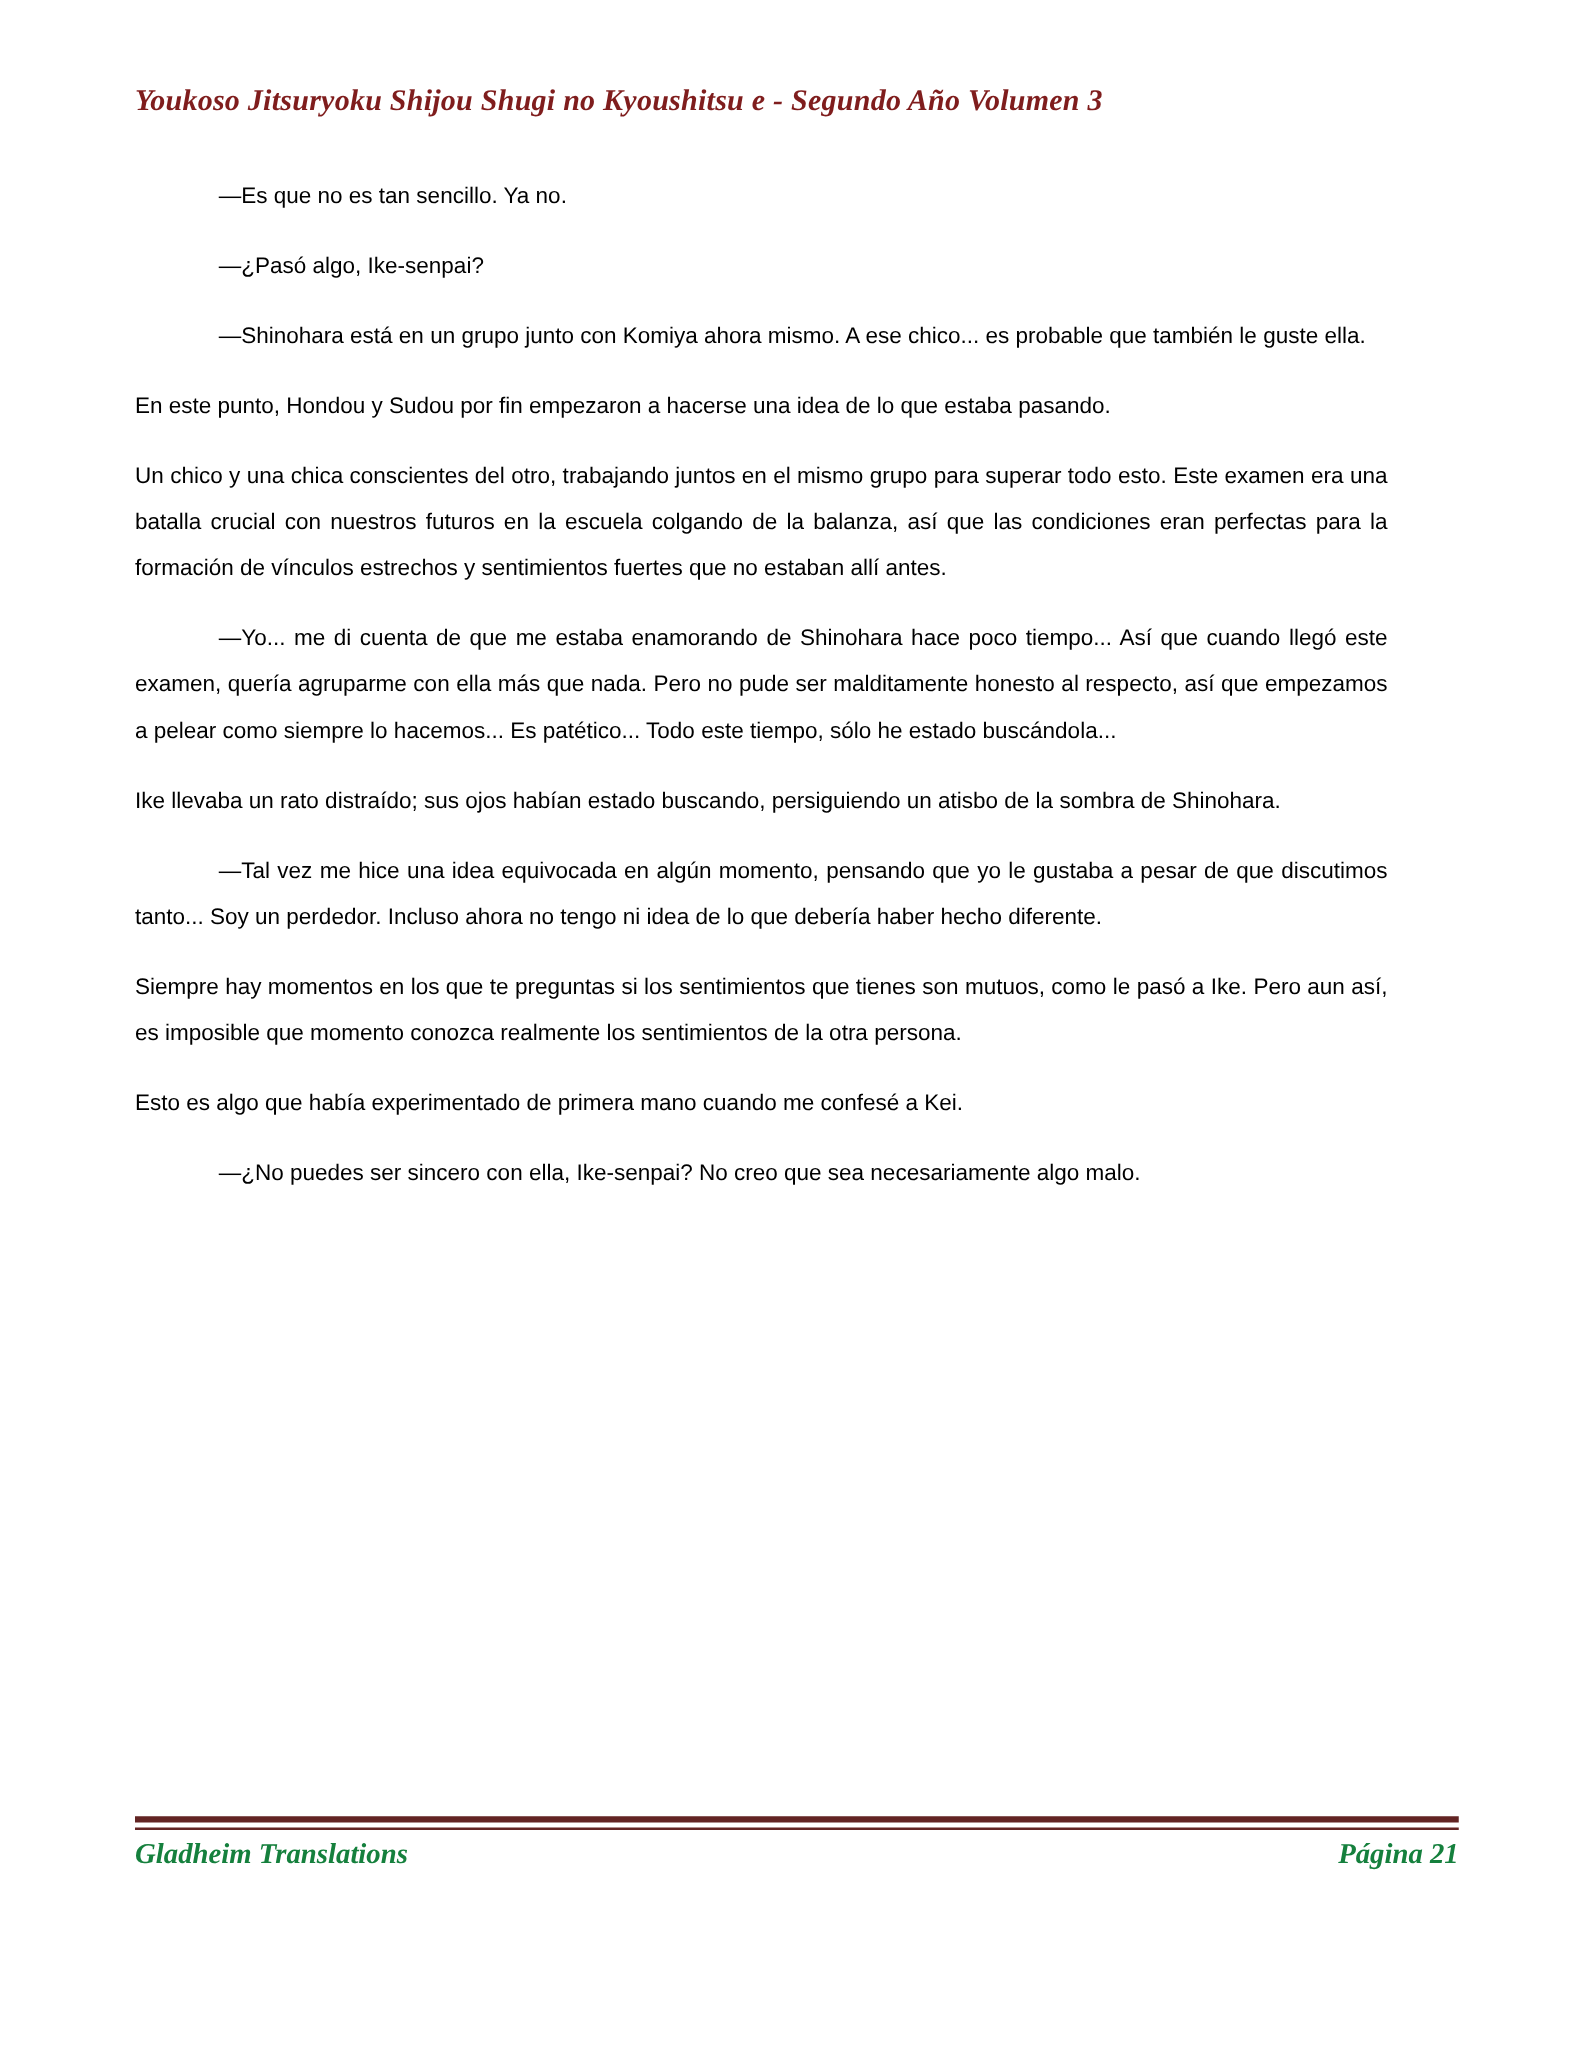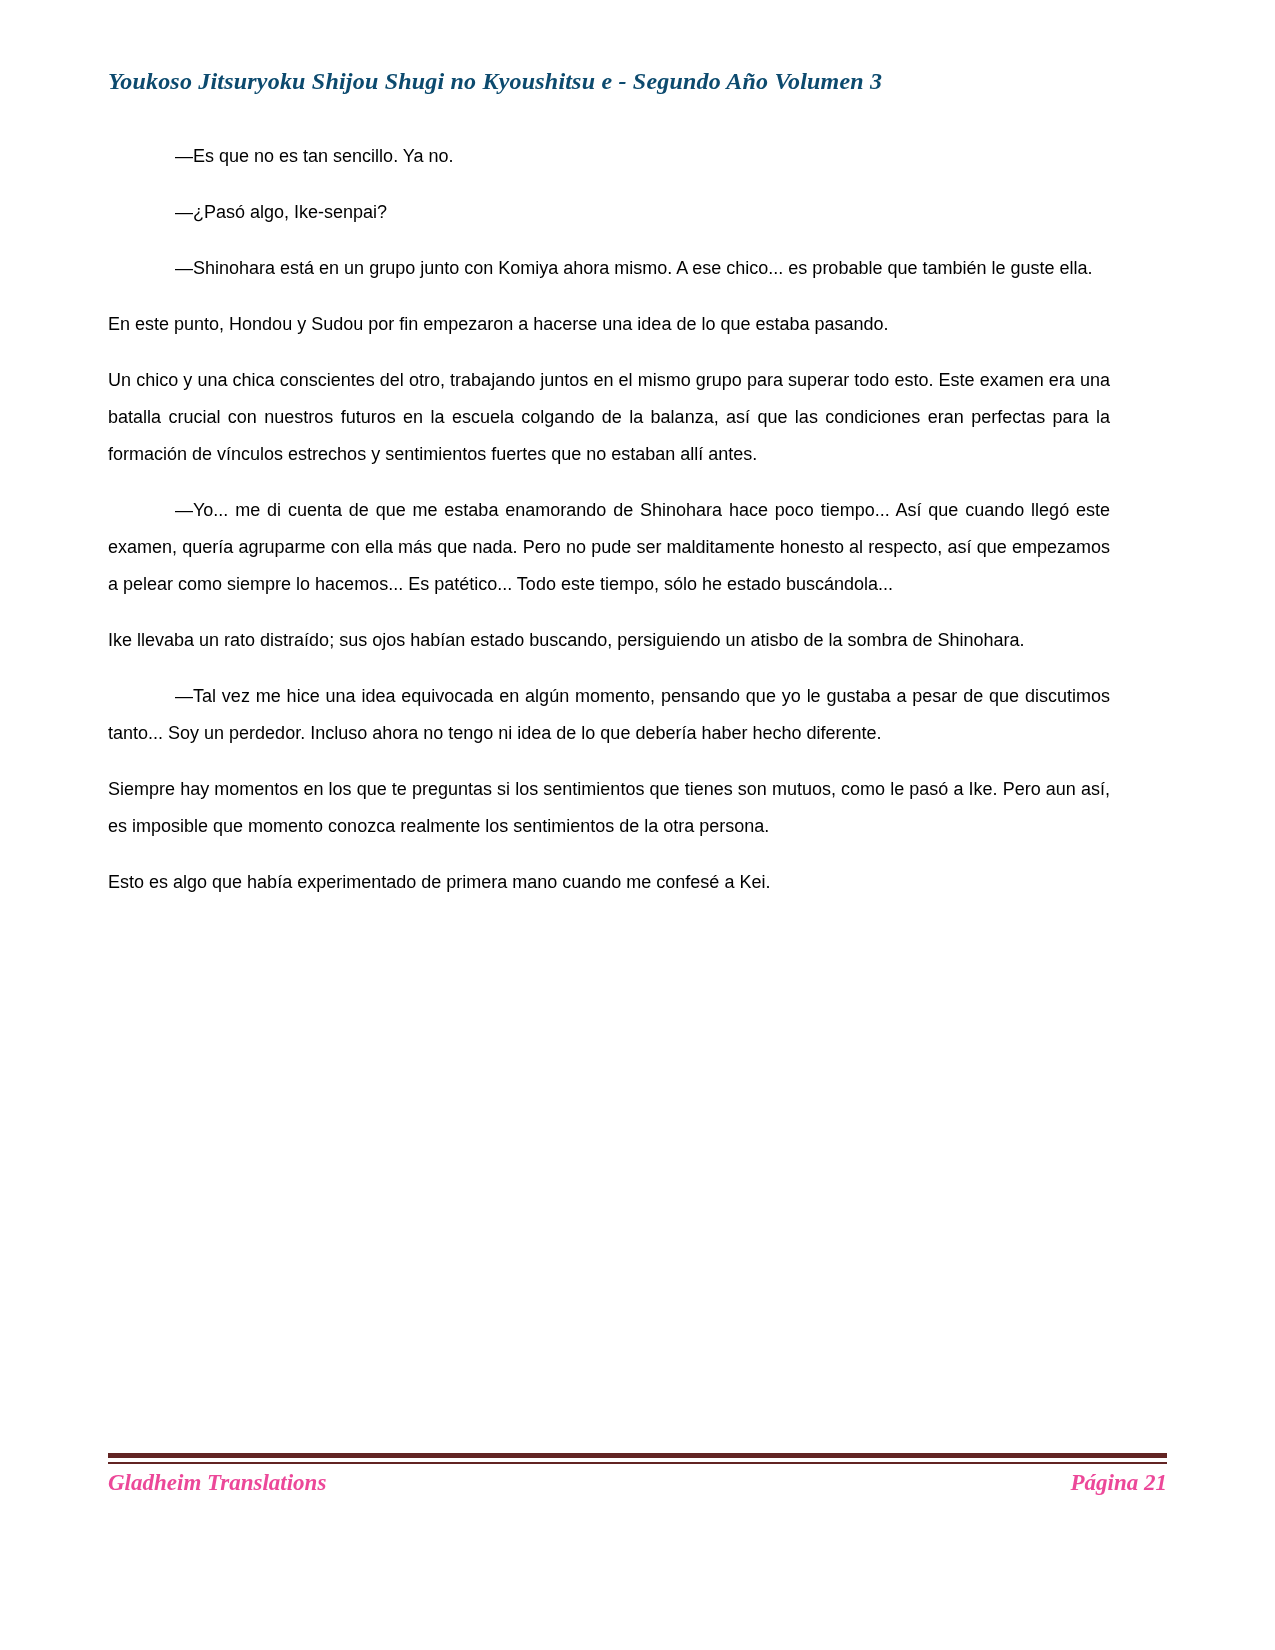--- a/index.html
+++ b/index.html
@@ -19,21 +19,21 @@
   .header {
     position: absolute;
     top: 68px;
     left: 108px;
     right: 108px;
     font-family: "Liberation Serif", serif;
     font-style: italic;
     font-weight: bold;
     font-size: 24px;
     letter-spacing: 0.2px;
-    color: #0c4a6e;
+    color: #7f1d1d;
     white-space: nowrap;
   }
   .content {
     position: absolute;
     top: 138px;
     left: 108px;
     width: 1002px;
     font-size: 18px;
     line-height: 37px;
     text-align: justify;
@@ -59,41 +59,42 @@
     top: 1470px;
     left: 108px;
     right: 108px;
     display: flex;
     justify-content: space-between;
     align-items: flex-start;
     font-family: "Liberation Serif", serif;
     font-style: italic;
     font-weight: bold;
     font-size: 23px;
-    color: #ec4899;
+    color: #15803d;
   }
 </style>
 </head>
 <body>
 
 <div class="page">
 
   <div class="header">Youkoso Jitsuryoku Shijou Shugi no Kyoushitsu e - Segundo Año Volumen 3</div>
 
   <div class="content">
       <p class="indent">—Es que no es tan sencillo. Ya no.</p>
       <p class="indent">—¿Pasó algo, Ike-senpai?</p>
       <p class="indent">—Shinohara está en un grupo junto con Komiya ahora mismo. A ese chico... es probable que también le guste ella.</p>
       <p class="">En este punto, Hondou y Sudou por fin empezaron a hacerse una idea de lo que estaba pasando.</p>
       <p class="">Un chico y una chica conscientes del otro, trabajando juntos en el mismo grupo para superar todo esto. Este examen era una batalla crucial con nuestros futuros en la escuela colgando de la balanza, así que las condiciones eran perfectas para la formación de vínculos estrechos y sentimientos fuertes que no estaban allí antes.</p>
       <p class="indent">—Yo... me di cuenta de que me estaba enamorando de Shinohara hace poco tiempo... Así que cuando llegó este examen, quería agruparme con ella más que nada. Pero no pude ser malditamente honesto al respecto, así que empezamos a pelear como siempre lo hacemos... Es patético... Todo este tiempo, sólo he estado buscándola...</p>
       <p class="">Ike llevaba un rato distraído; sus ojos habían estado buscando, persiguiendo un atisbo de la sombra de Shinohara.</p>
       <p class="indent">—Tal vez me hice una idea equivocada en algún momento, pensando que yo le gustaba a pesar de que discutimos tanto... Soy un perdedor. Incluso ahora no tengo ni idea de lo que debería haber hecho diferente.</p>
       <p class="">Siempre hay momentos en los que te preguntas si los sentimientos que tienes son mutuos, como le pasó a Ike. Pero aun así, es imposible que momento conozca realmente los sentimientos de la otra persona.</p>
       <p class="">Esto es algo que había experimentado de primera mano cuando me confesé a Kei.</p>
+      <p class="indent">—¿No puedes ser sincero con ella, Ike-senpai? No creo que sea necesariamente algo malo.</p>
     </div>
 
   <div class="footer-rule" style="border-color: rgb(98, 36, 35);"></div>
 
   <div class="footer-text">
     <span>Gladheim Translations</span>
     <span>Página 21</span>
   </div>
 
 </div>

